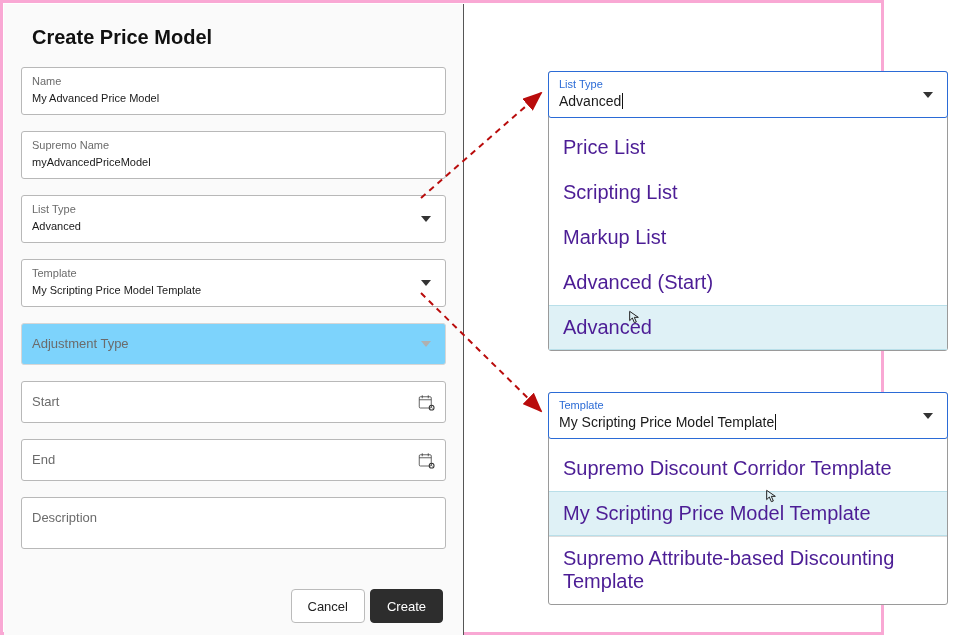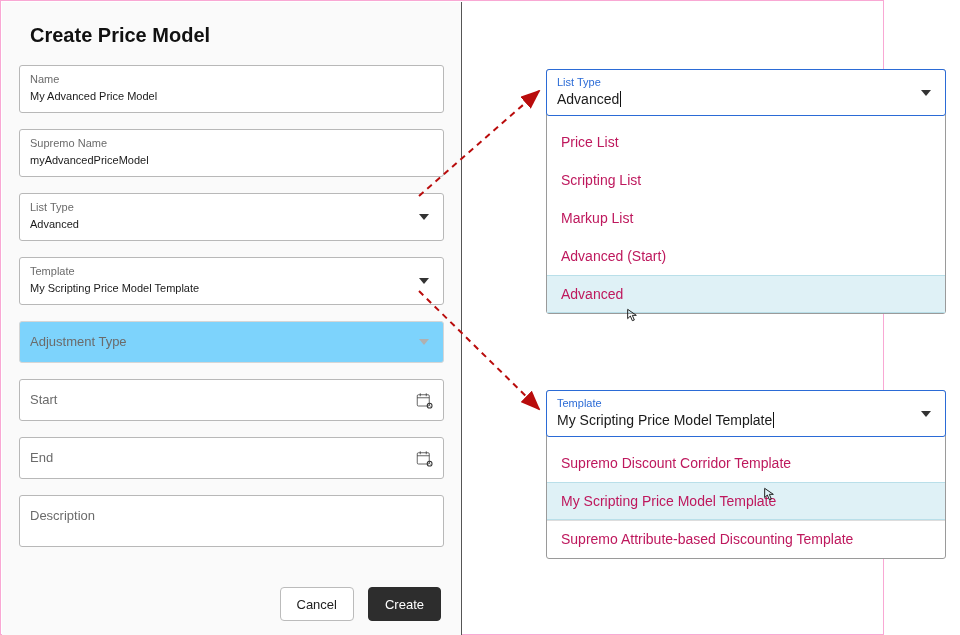--- a/index.html
+++ b/index.html
@@ -1,17 +1,17 @@
 <!DOCTYPE html>
 <html><head>
 <meta charset="utf-8">
 <style>
   * { box-sizing: border-box; margin: 0; padding: 0; }
   html, body { width: 960px; height: 635px; font-family: "Segoe UI", Arial, sans-serif; font-size: 14px; color: #1a1a1a; background:#fff; }
-  .canvas { position: relative; width: 884px; height: 635px; border: 1px solid #f9a8d4; }
+  .canvas { position: relative; width: 884px; height: 635px; border: 3px solid #f9a8d4; }
   .left-panel {
     position: absolute; left: 1px; top: 1px; width: 460px; height: 633px;
     background: #fafafa; border-right: 1px solid #555; padding: 0;
   }
   .dialog-title { font-size: 20px; font-weight: 700; padding: 22px 0 18px 28px; color:#111; }
   .form-stack { padding: 0 17px; }
   .field {
     background: #fff; border: 1px solid #b8b8b8; border-radius: 3px;
     padding: 6px 10px 6px 10px; margin-bottom: 16px; position: relative;
   }
@@ -23,39 +23,39 @@
   .right-icon {
     position: absolute; right: 10px; top: 50%; transform: translateY(-50%);
     width: 18px; height: 18px; display:flex; align-items:center; justify-content:center;
   }
   .caret-down {
     width: 0; height: 0; border-left: 5px solid transparent; border-right: 5px solid transparent;
     border-top: 6px solid #333;
   }
   .caret-down.muted { border-top-color: #b0b0b0; }
   .cal-svg { stroke:#333; fill:none; }
-  .buttons { position:absolute; right: 20px; bottom: 14px; display:flex; gap:14px; }
+  .buttons { position:absolute; right: 20px; bottom: 14px; display:flex; gap:5px; }
   .btn { height: 34px; padding: 0 16px; border-radius: 4px; font-size: 13px; cursor: pointer; }
   .btn-secondary { background:#fff; border:1px solid #bbb; color:#222; }
   .btn-primary { background:#2d2d2d; border:1px solid #2d2d2d; color:#fff; }
 
   
   .pop {
     position:absolute; background:#fff; border:1px solid #9a9a9a; border-radius:3px;
     width: 400px;
   }
   .pop-header {
     border: 1px solid #2b6bd6; border-radius:3px; margin:-1px; padding: 5px 10px 6px 10px;
     position:relative; background:#fff;
   }
   .pop-header .field-label { color:#2b6bd6; font-size:11px; }
   .pop-header .field-value { font-size:14px; }
   .pop-header .text-caret { border-right: 1px solid #111; padding-right:1px; }
   .options { padding: 8px 0 0 0; }
-  .option { padding: 10px 14px; font-size: 14px; color:#be185d; position:relative; border-top:1px solid transparent; border-bottom:1px solid transparent;}
+  .option { padding: 10px 14px; font-size: 20px; color:#4c1d95; position:relative; border-top:1px solid transparent; border-bottom:1px solid transparent;}
   .option.highlight { background:#dff1f6; border-top-color:#b9dfe9; border-bottom-color:#b9dfe9; }
   .option.sep { border-top:1px solid #ddd; }
   .cursor-svg { position:absolute; width:16px; height:16px; pointer-events:none; }
   .cursor-svg path { fill:none; stroke:#222; stroke-width:1.5; }
 
   .overlay-svg { position:absolute; left:0; top:0; pointer-events:none; }
 </style>
 </head>
 <body>
 <div class="canvas">

